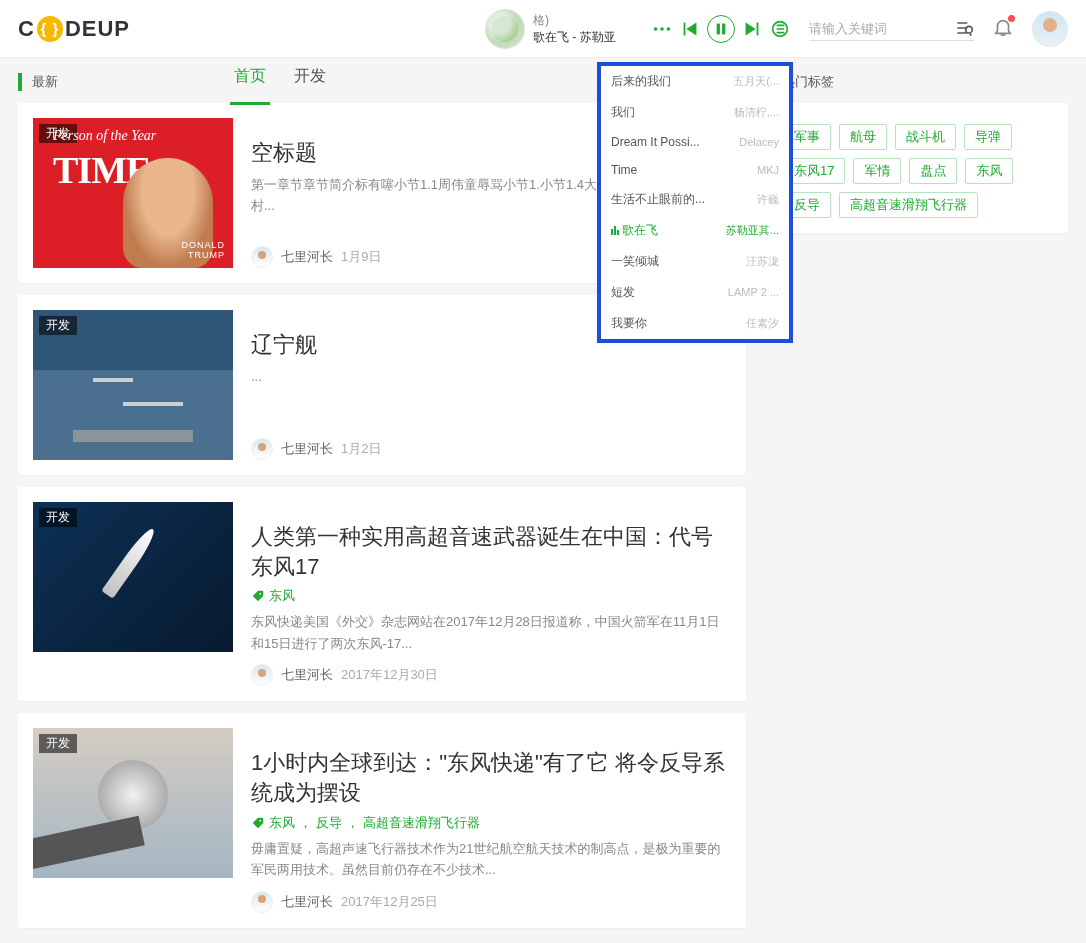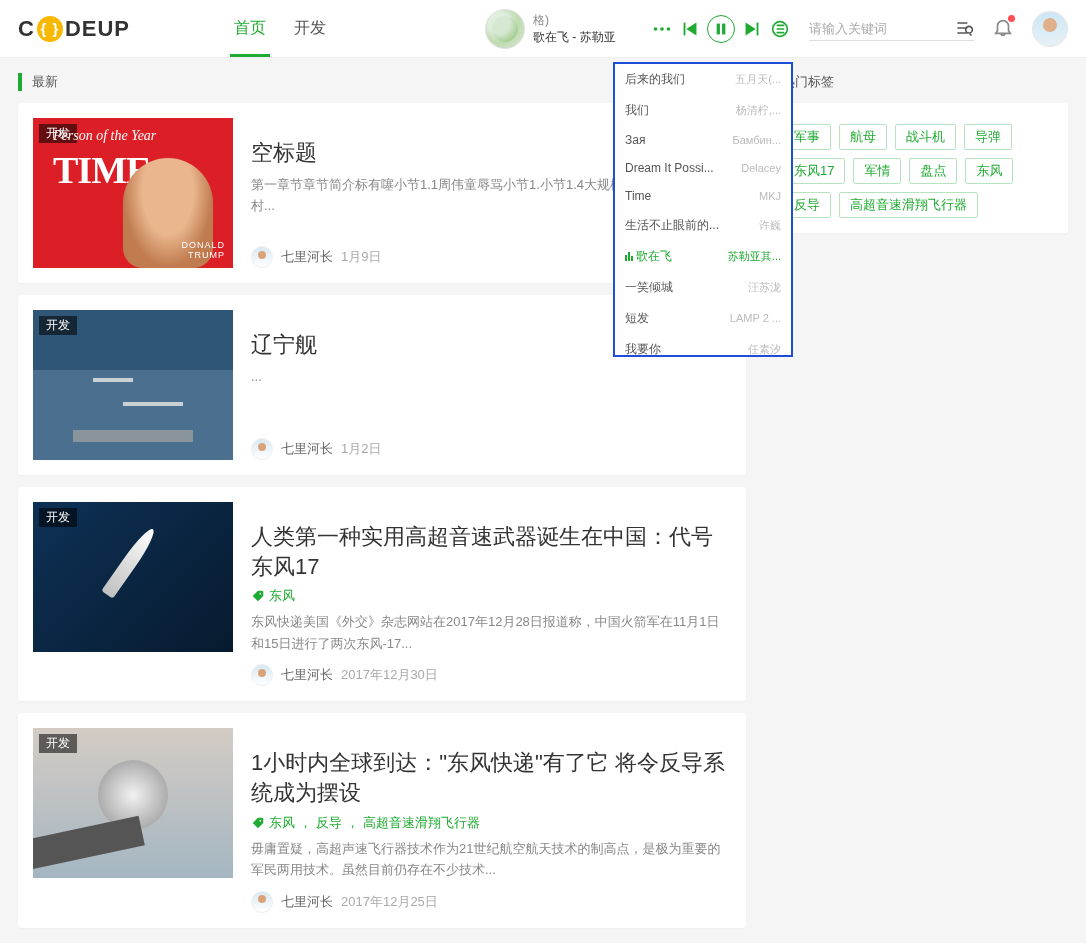--- a/index.html
+++ b/index.html
@@ -34,21 +34,21 @@
   .logo .o {
     display: inline-flex; align-items: center; justify-content: center;
     width: 26px; height: 26px; border-radius: 50%;
     background: #f8b800; color: #fff; font-size: 15px; margin: 0 2px;
   }
   .nav {
     display: flex; margin-left: 90px; height: 100%;
   }
   .nav-item {
     display: flex; align-items: center; padding: 0 14px;
-    font-size: 16px; color: #555; cursor: pointer; position: relative; height: 100%;
+    font-size: 16px; color: #555; cursor: pointer; position: relative; height: 100%; margin-top: 48px;
   }
   .nav-item.active { color: #1fab31; }
   .nav-item.active::after {
     content: ""; position: absolute; left: 10px; right: 10px; bottom: 0;
     height: 3px; background: #1fab31;
   }
 
   .header-right {
     margin-left: auto; display: flex; align-items: center; gap: 18px;
     position: relative;
@@ -87,25 +87,25 @@
   .icon-btn.big {
     width: 28px; height: 28px; border: 1px solid #1fab31; border-radius: 50%;
   }
   .icon-btn svg { width: 100%; height: 100%; }
 
   
   .playlist {
     position: absolute;
     top: 53px;
     right: -2px;
-    width: 180px;
+    width: 196px;
     max-height: 295px;
     overflow: hidden;
     background: #fff;
-    border: 2px solid #1d4ed8;
+    border: 4px solid #1d4ed8;
     z-index: 50;
     font-size: 12px;
     margin-left: 13px;
   }
   .playlist-row {
     display: flex; justify-content: space-between; align-items: center;
     padding: 7px 10px; color: #555; cursor: pointer;
     border-bottom: 0;
   }
   .playlist-row .artist { color: #bbb; font-size: 11px; white-space: nowrap; overflow: hidden; text-overflow: ellipsis; max-width: 70px; }
@@ -375,26 +375,20 @@
               <span style="display: flex; align-items: center;">
                 <span class="song">后来的我们</span>
               </span>
               <span class="artist">五月天(...</span>
             </div>
             <div class="playlist-row">
               <span style="display: flex; align-items: center;">
                 <span class="song">我们</span>
               </span>
               <span class="artist">杨清柠,...</span>
-            </div>
-            <div class="playlist-row">
-              <span style="display: flex; align-items: center;">
-                <span class="song">Зая</span>
-              </span>
-              <span class="artist">Бамбин...</span>
             </div>
             <div class="playlist-row">
               <span style="display: flex; align-items: center;">
                 <span class="song">Dream It Possi...</span>
               </span>
               <span class="artist">Delacey</span>
             </div>
             <div class="playlist-row">
               <span style="display: flex; align-items: center;">
                 <span class="song">Time</span>

